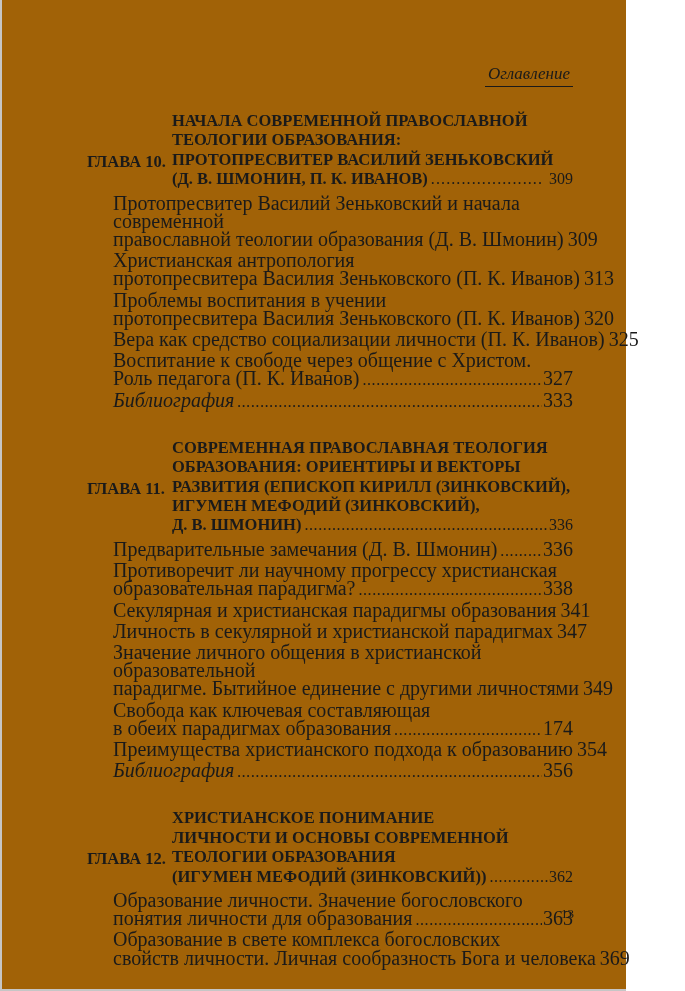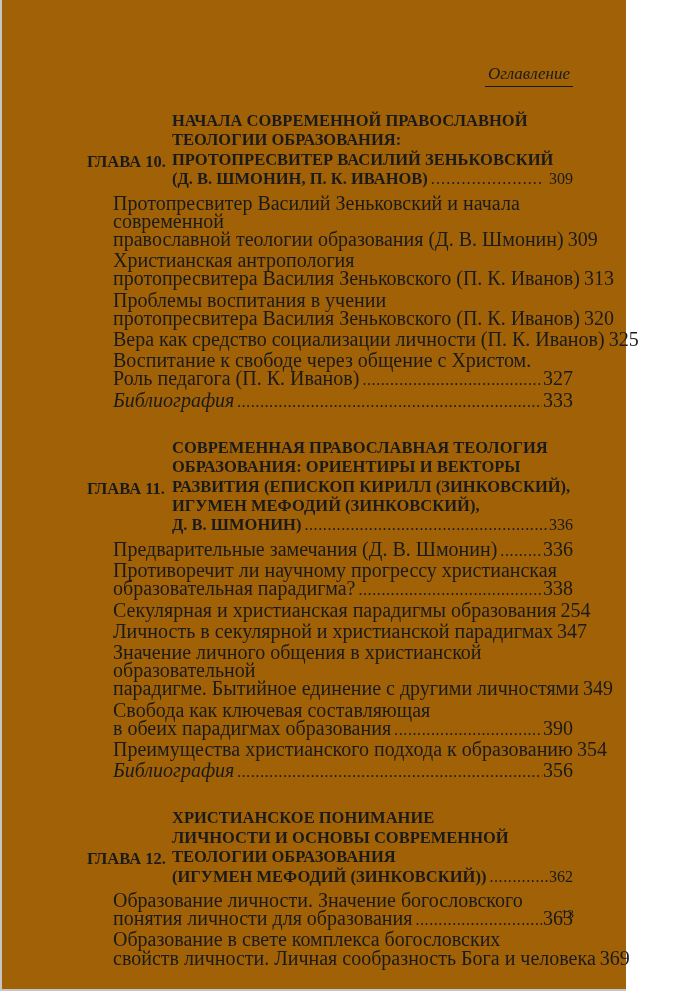--- a/index.html
+++ b/index.html
@@ -184,21 +184,21 @@
             <div class="entry-line toc-line">
               <span class="line-text">образовательная парадигма?</span>
               <span class="leader"></span>
               <span class="pagenum">338</span>
             </div>
           </div>
           <div class="entry">
             <div class="entry-line toc-line">
               <span class="line-text">Секулярная и христианская парадигмы образования</span>
               <span class="leader"></span>
-              <span class="pagenum">254</span>
+              <span class="pagenum">341</span>
             </div>
           </div>
           <div class="entry">
             <div class="entry-line toc-line">
               <span class="line-text">Личность в секулярной и христианской парадигмах</span>
               <span class="leader"></span>
               <span class="pagenum">347</span>
             </div>
           </div>
           <div class="entry">
@@ -207,21 +207,21 @@
               <span class="line-text">парадигме. Бытийное единение с другими личностями</span>
               <span class="leader"></span>
               <span class="pagenum">349</span>
             </div>
           </div>
           <div class="entry">
             <div class="entry-line">Свобода как ключевая составляющая</div>
             <div class="entry-line toc-line">
               <span class="line-text">в обеих парадигмах образования</span>
               <span class="leader"></span>
-              <span class="pagenum">390</span>
+              <span class="pagenum">174</span>
             </div>
           </div>
           <div class="entry">
             <div class="entry-line toc-line">
               <span class="line-text">Преимущества христианского подхода к образованию</span>
               <span class="leader"></span>
               <span class="pagenum">354</span>
             </div>
           </div>
           <div class="entry italic">

